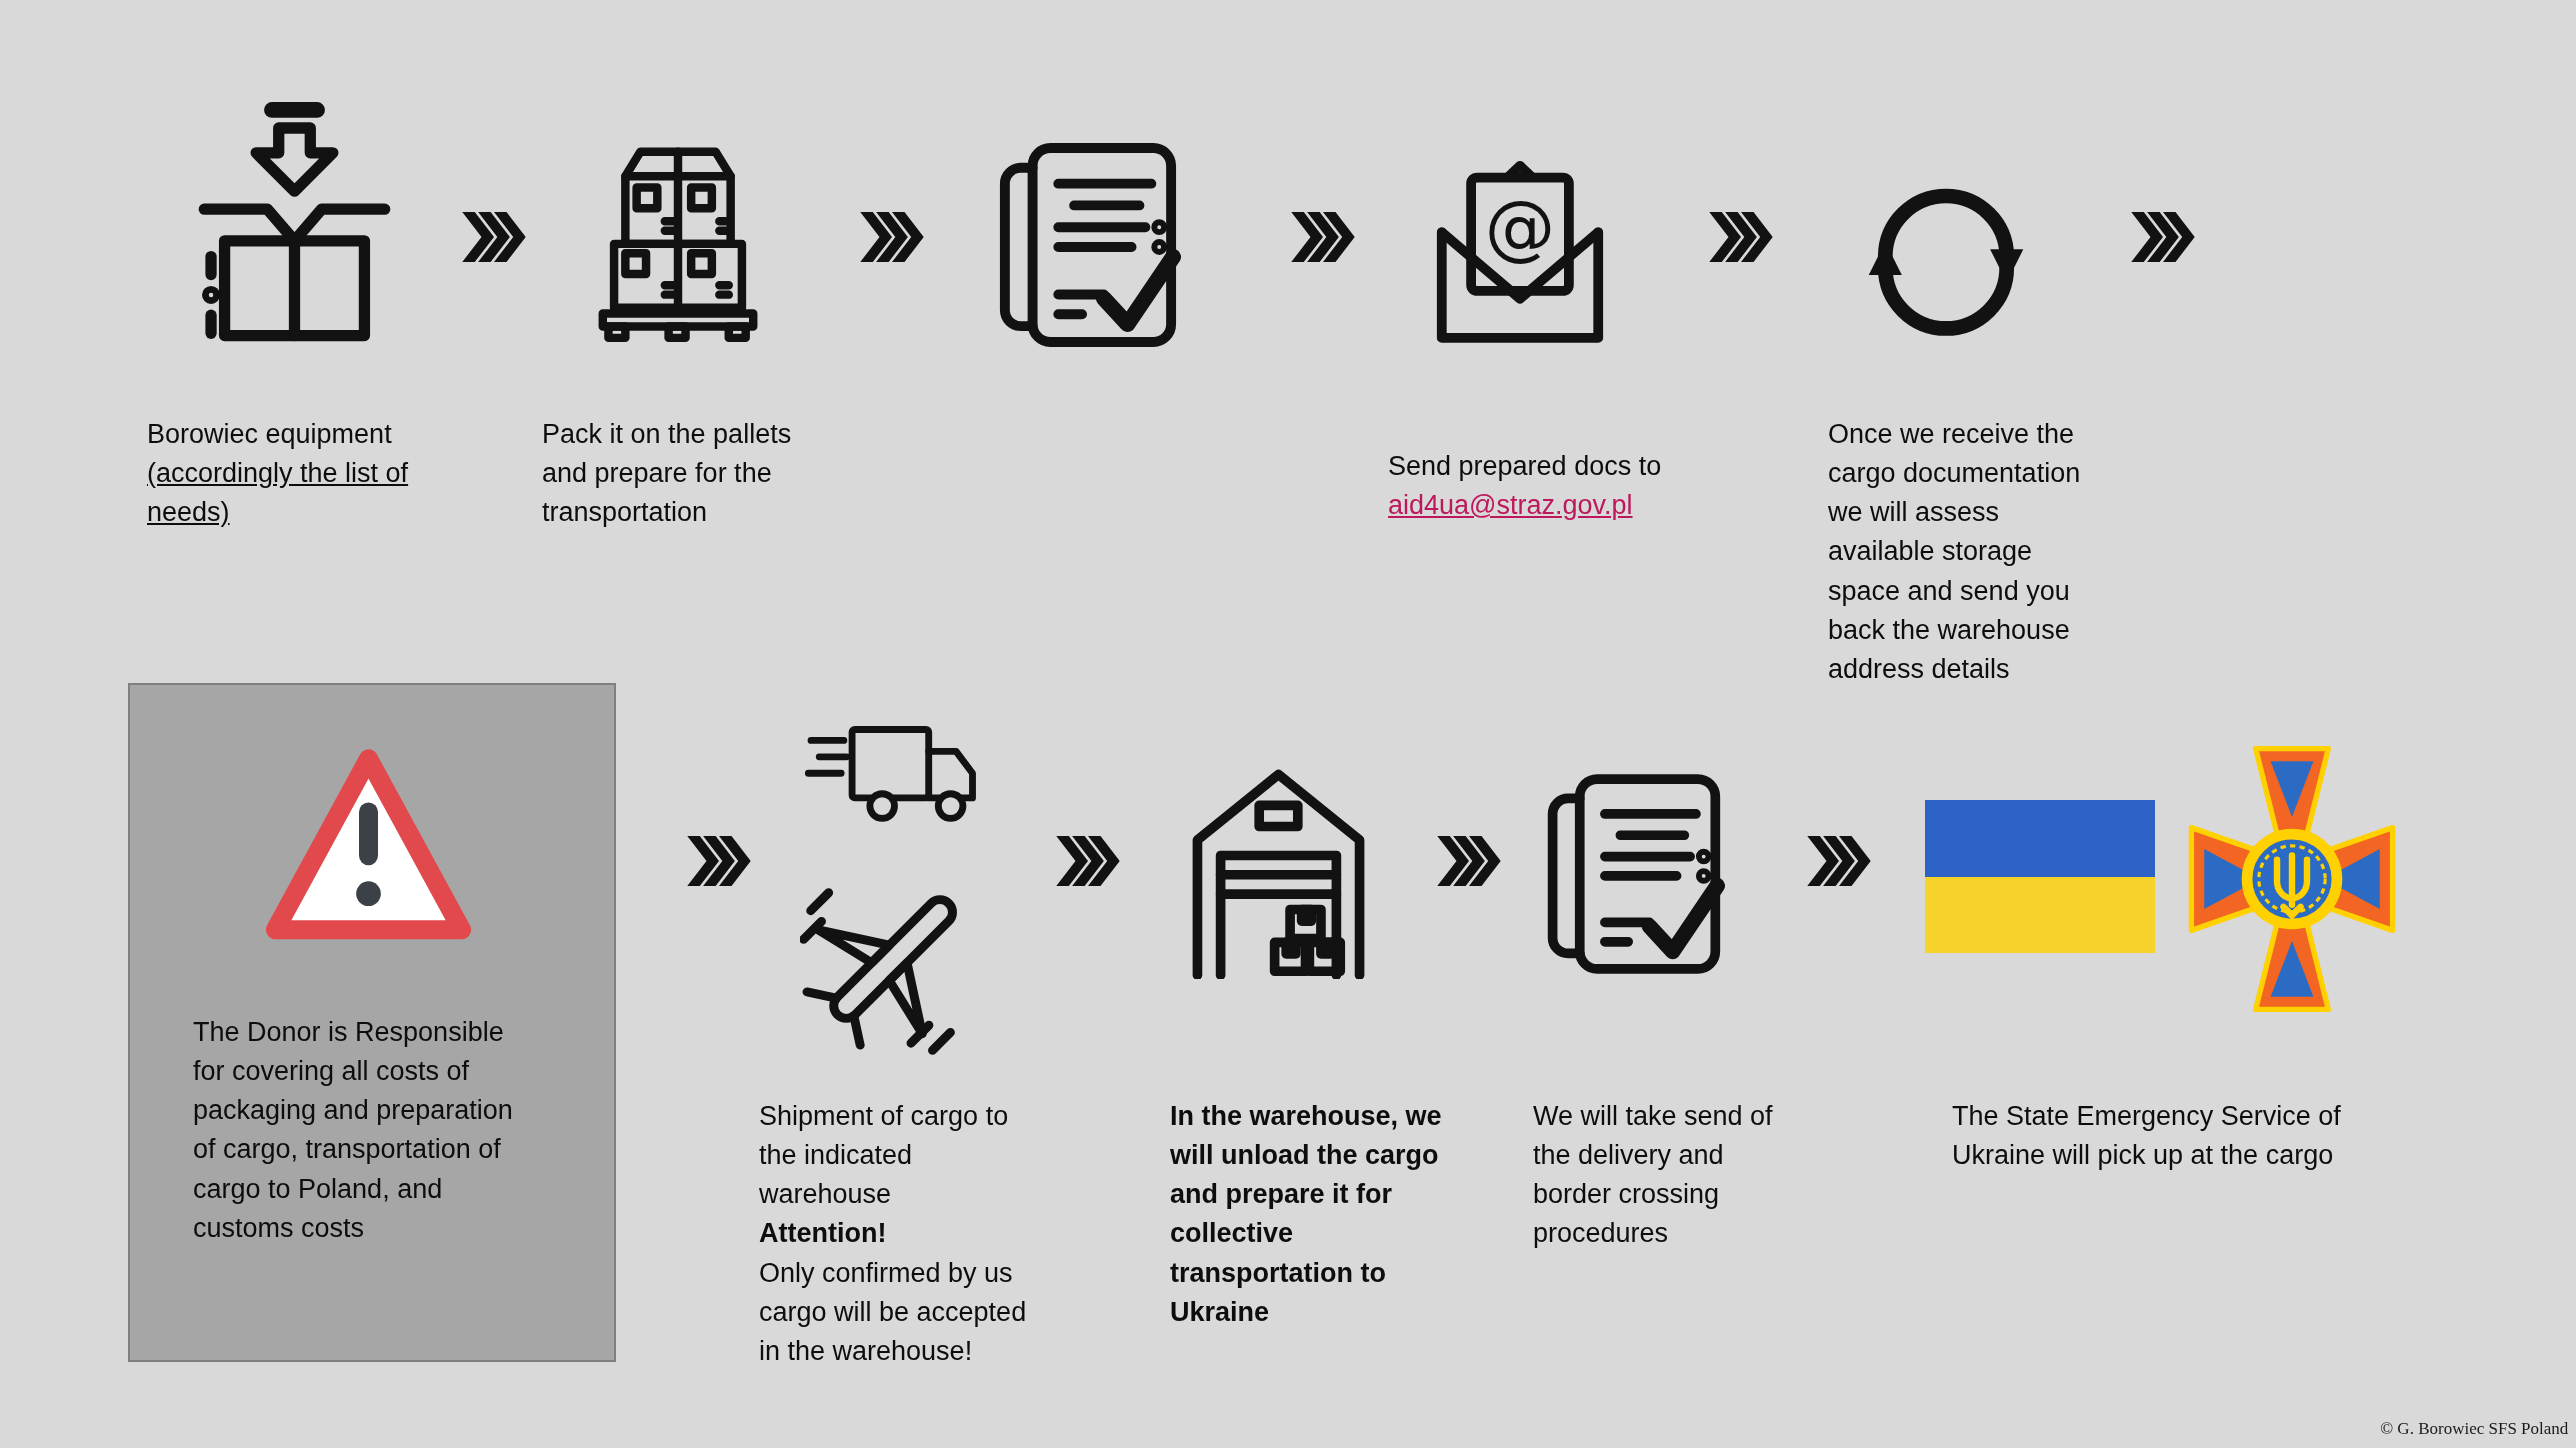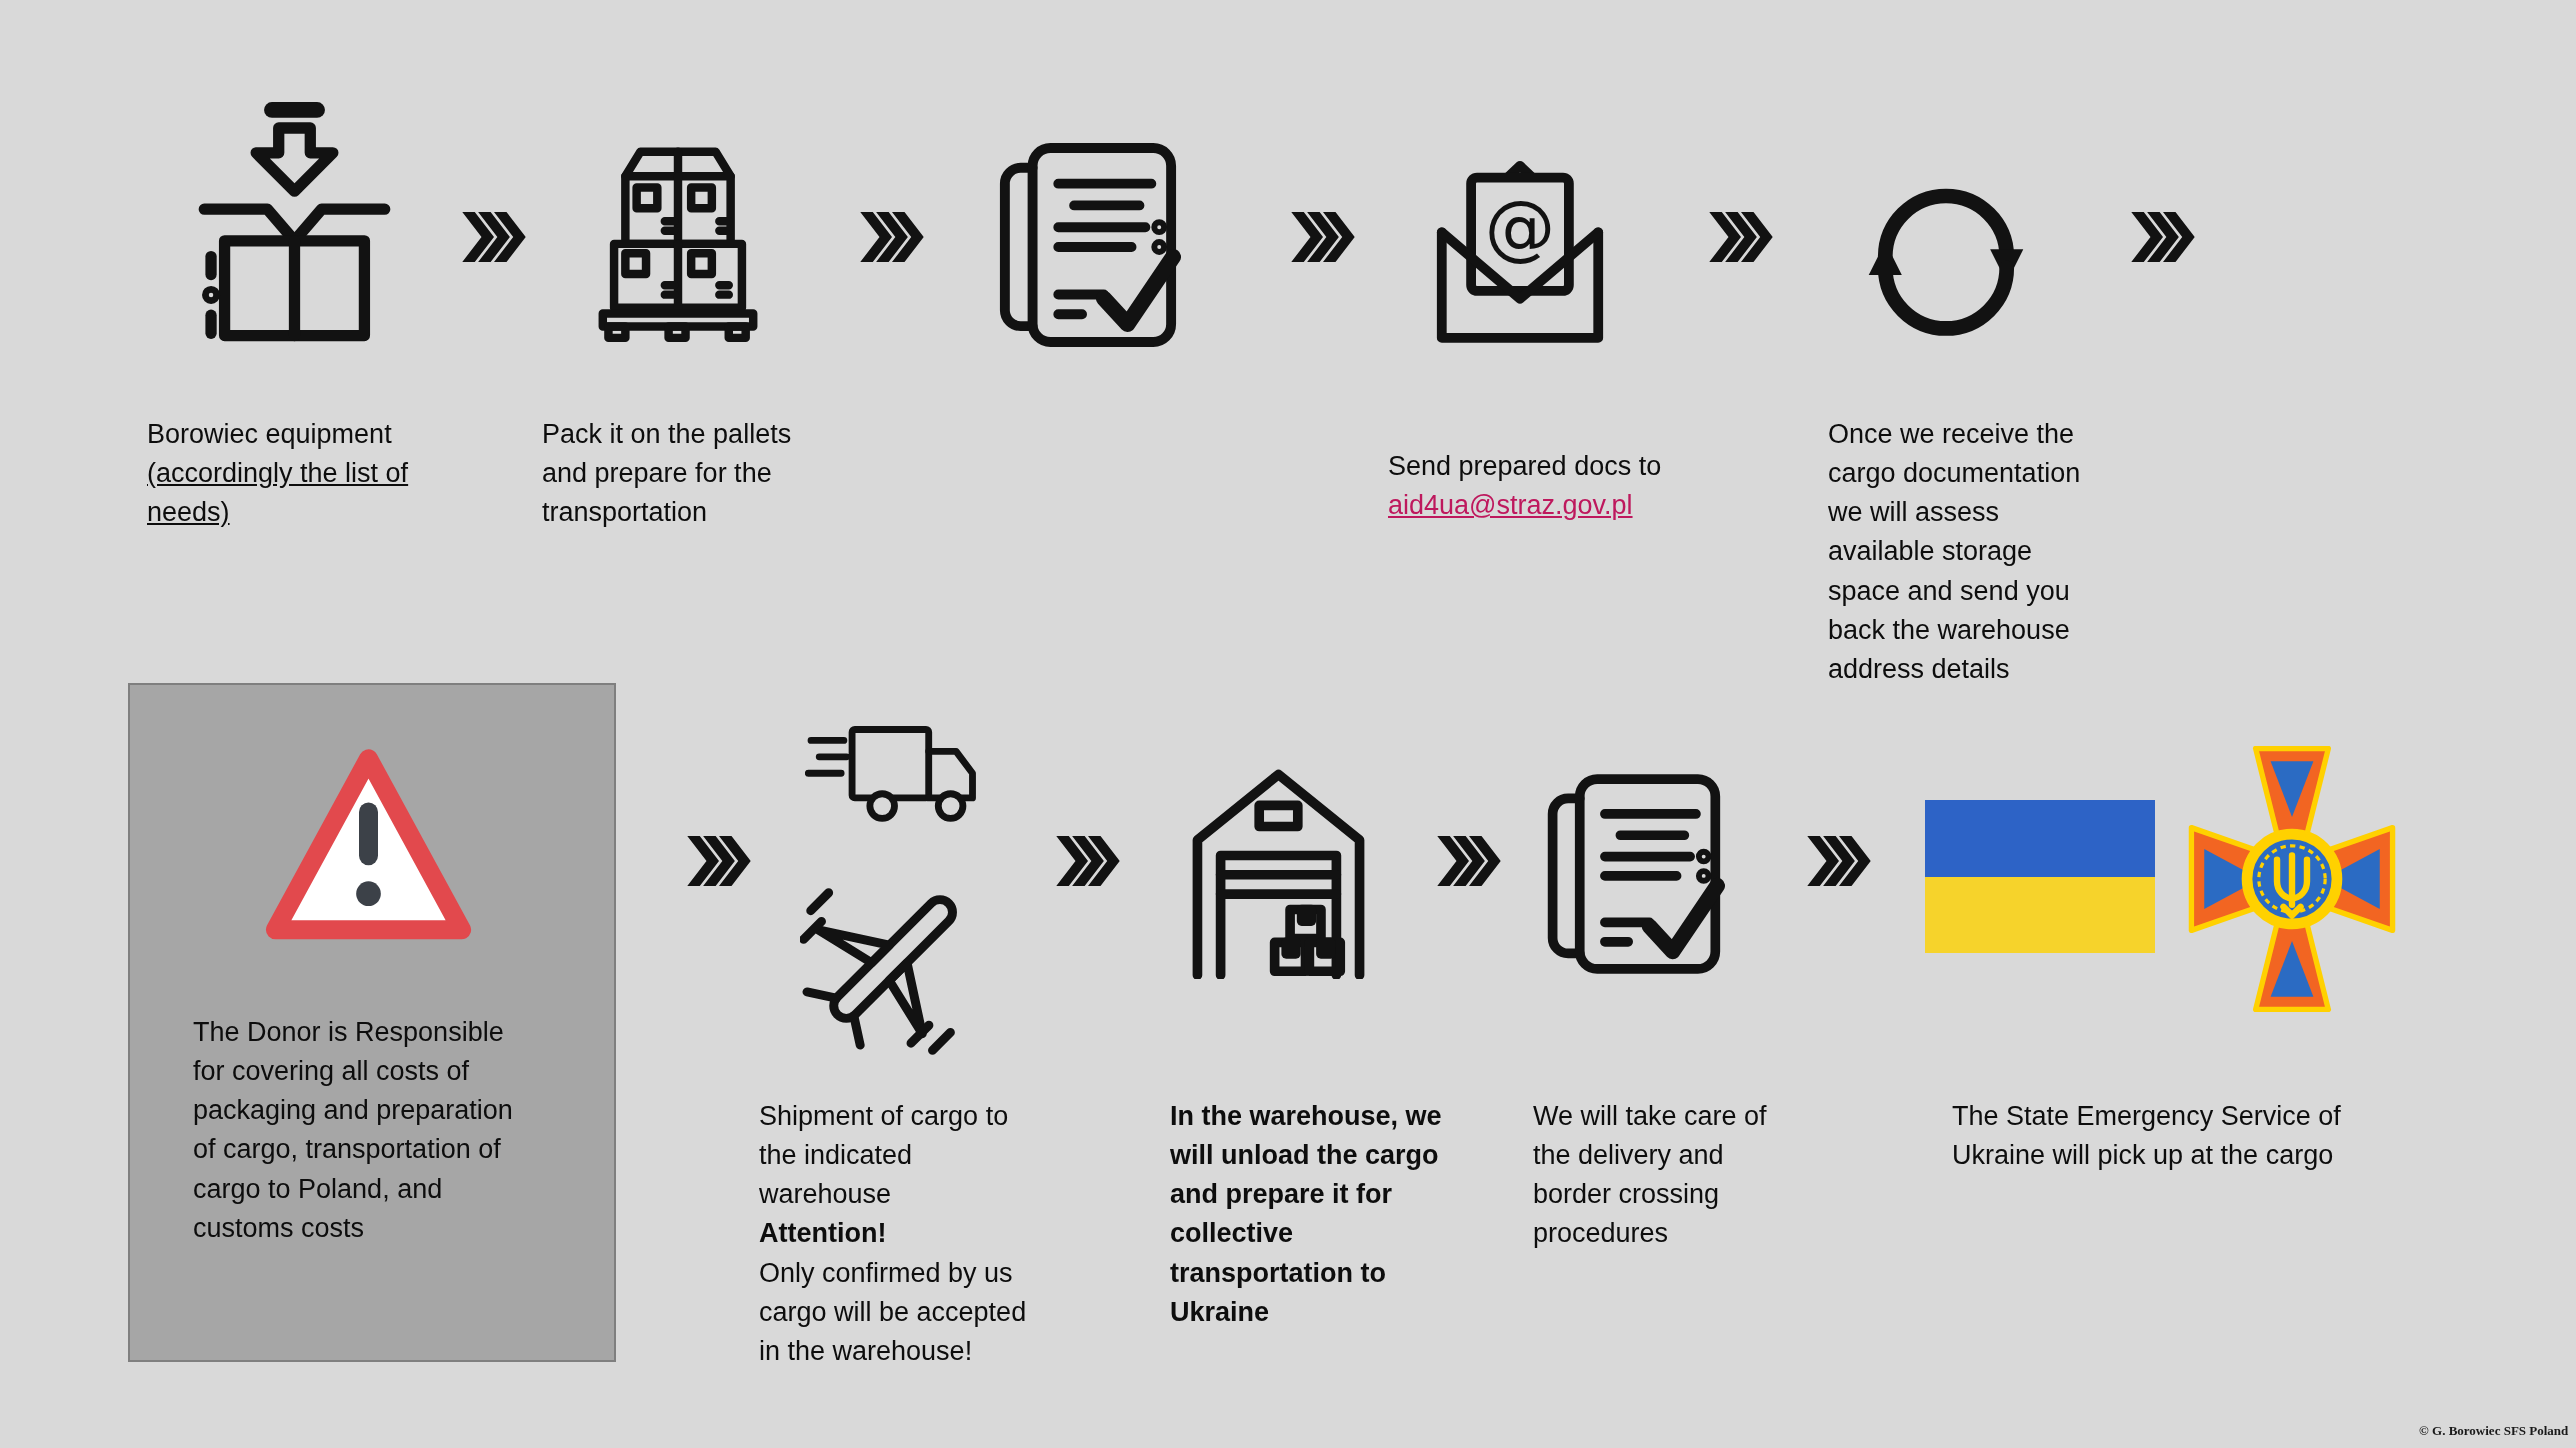--- a/index.html
+++ b/index.html
@@ -8,21 +8,21 @@
   .abs{position:absolute;}
   .txt{font-size:27px;line-height:1.45;white-space:pre-line;color:#0d0d0d;}
   .u{text-decoration:underline;}
   .b{font-weight:bold;}
   .link{color:#be185d;text-decoration:underline;cursor:pointer;}
   .icon-box svg{display:block;width:100%;height:100%;}
   .stroke{fill:none;stroke:#121212;stroke-linecap:round;stroke-linejoin:round;}
   .donor-box{background:#a6a6a6;border:2.9px solid #7f7f7f;box-sizing:border-box;}
   .flag{display:flex;flex-direction:column;}
   .flag .half{flex:1;}
-  .copyright{font-family:"Liberation Serif",serif;font-size:13px;color:#1a1a1a;font-weight:bold;}
+  .copyright{font-family:"Liberation Serif",serif;font-size:17px;color:#1a1a1a;}
 </style>
 </head>
 <body>
 
 <div class="slide">
 
   <div class="abs icon-box" style="left:193px;top:97px;width:203px;height:256px;">
     <svg viewBox="0 0 90 112">
         <g class="stroke" stroke-width="5">
       <line x1="35" y1="5" x2="55" y2="5" stroke-width="7"></line>
@@ -275,21 +275,21 @@
       <rect x="20" y="4" width="70" height="98" rx="9"></rect>
       <path d="M33,22 H80 M41,33 H74 M33,44 H77 M33,54 H70"></path>
       <circle cx="84" cy="44" r="1.5"></circle>
       <circle cx="84" cy="54" r="1.5"></circle>
       <path d="M33,78 H56 M33,88 H45"></path>
       <path d="M56,80 L68,93 L91,59" stroke-width="8"></path>
     </g>
       </svg>
   </div>
 
-  <div class="abs txt" style="left:1533px;top:1097px;width:290px;">We will take care of
+  <div class="abs txt" style="left:1533px;top:1097px;width:290px;">We will take send of
 the delivery and
 border crossing
 procedures</div>
 
   <div class="abs icon-box" style="left:1807px;top:836px;width:64px;height:50px;">
     <svg viewBox="0 0 66 52">
         <g fill="#121212">
           <polygon points="0,0 13,0 33,26 13,52 0,52 20,26"></polygon>
           <polygon points="16.5,0 29.5,0 49.5,26 29.5,52 16.5,52 36.5,26"></polygon>
           <polygon points="33,0 46,0 66,26 46,52 33,52 53,26"></polygon>

